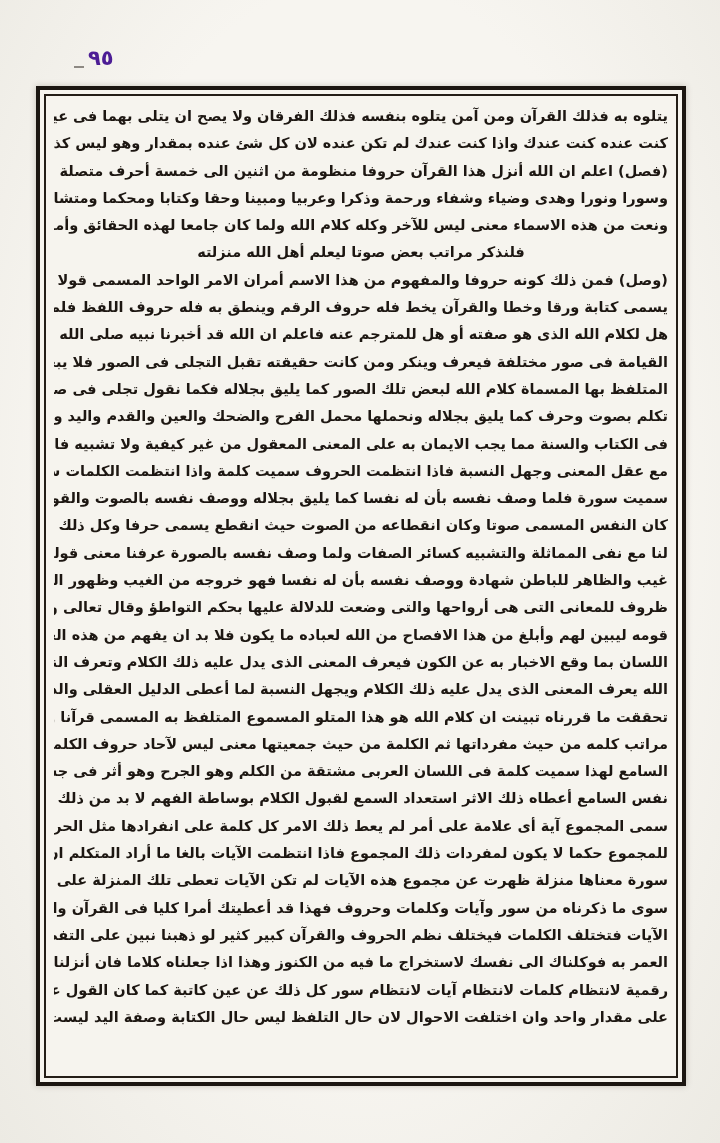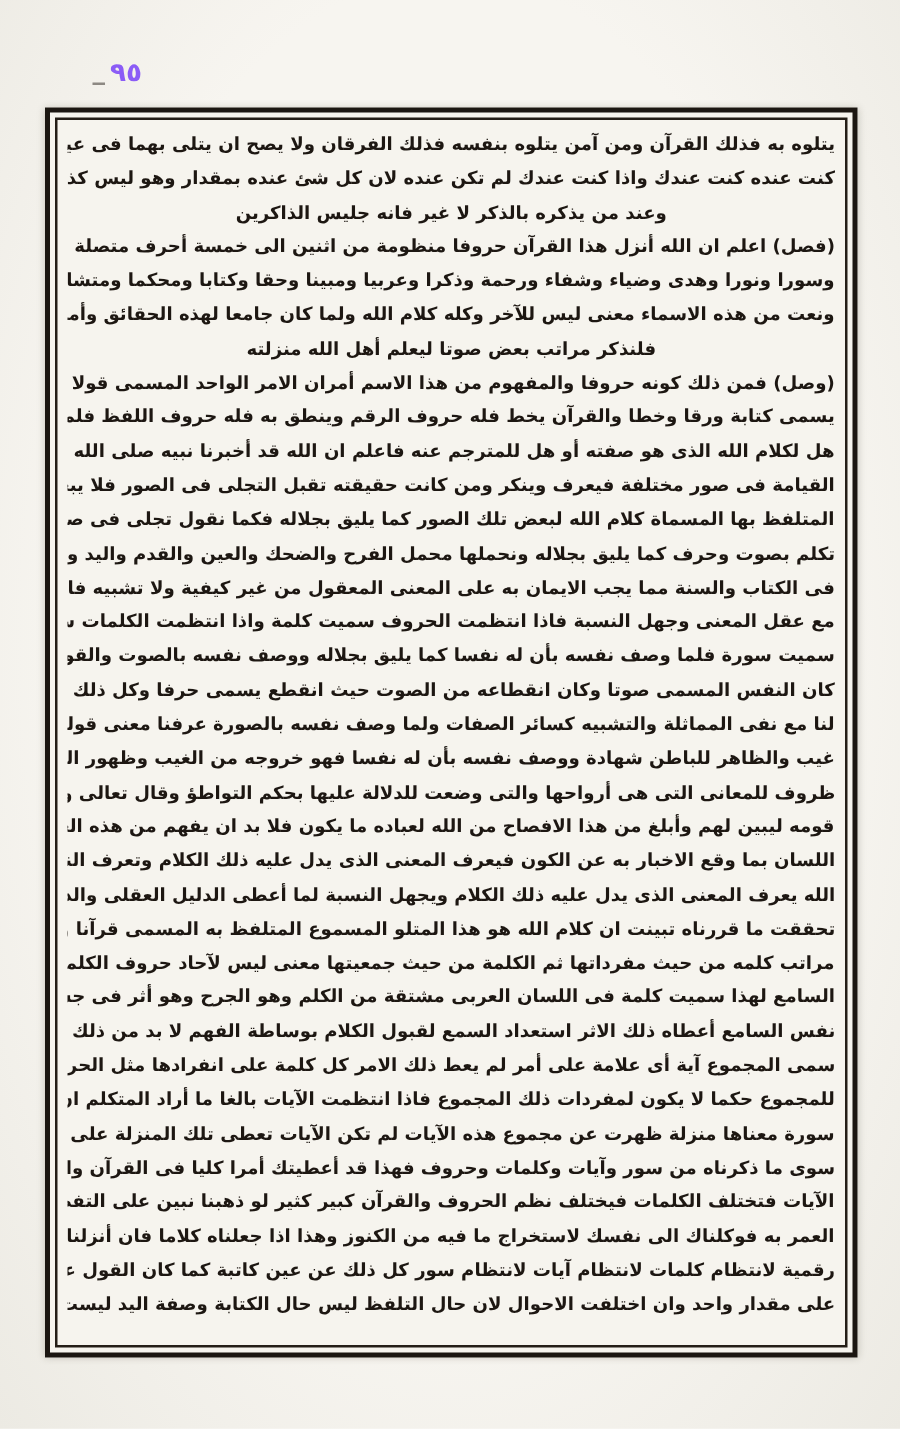--- a/index.html
+++ b/index.html
@@ -6,21 +6,21 @@
   body{
     width:720px;height:1143px;position:relative;
     background:
       radial-gradient(ellipse at 50% 45%, #f7f5f0 60%, #eceae3 100%);
     font-family:"DejaVu Sans", sans-serif;
     overflow:hidden;
   }
   .scan-page{position:absolute;inset:0;}
   .page-number{
     position:absolute;top:46px;left:88px;
-    font-size:21px;font-weight:700;color:#8b5cf6;
+    font-size:21px;font-weight:700;color:#4c1d95;
     letter-spacing:1px;
   }
   .page-number:after{
     content:"";position:absolute;left:-14px;bottom:2px;width:10px;height:2px;background:#4a453d;opacity:.6;
   }
   .text-frame{
     position:absolute;left:36px;top:86px;width:650px;height:1000px;
     border:4px solid #1b1611;background:#f6f4ee;
     box-sizing:border-box;padding:4px;
     box-shadow:0 0 6px rgba(60,50,30,.25);
@@ -51,21 +51,20 @@
 
 <div class="scan-page">
 
   <div class="page-number">٩٥</div>
 
   <div class="text-frame">
     <div class="frame-inner">
       <div class="text-block">
         <div class="line">يتلوه به فذلك القرآن ومن آمن يتلوه بنفسه فذلك الفرقان ولا يصح ان يتلى بهما فى عين واحدة ولا حال واحدة فاذا</div>
         <div class="line">كنت عنده كنت عندك واذا كنت عندك لم تكن عنده لان كل شئ عنده بمقدار وهو ليس كذلك بل هو مع كل شئ</div>
-        <div class="line center">وعند من يذكره بالذكر لا غير فانه جليس الذاكرين</div>
         <div class="line">(فصل) اعلم ان الله أنزل هذا القرآن حروفا منظومة من اثنين الى خمسة أحرف متصلة ومفردة وجعله كلمات وآيات</div>
         <div class="line">وسورا ونورا وهدى وضياء وشفاء ورحمة وذكرا وعربيا ومبينا وحقا وكتابا ومحكما ومتشابها ومفصلا ولكل اسم</div>
         <div class="line">ونعت من هذه الاسماء معنى ليس للآخر وكله كلام الله ولما كان جامعا لهذه الحقائق وأمثالها استحق اسم القرآن</div>
         <div class="line center">فلنذكر مراتب بعض صوتا ليعلم أهل الله منزلته</div>
         <div class="line">(وصل) فمن ذلك كونه حروفا والمفهوم من هذا الاسم أمران الامر الواحد المسمى قولا وكلاما ولفظا والامر الآخر</div>
         <div class="line">يسمى كتابة ورقا وخطا والقرآن يخط فله حروف الرقم وينطق به فله حروف اللفظ فلماذا يرجع كونه حروفا منطوقا بها</div>
         <div class="line">هل لكلام الله الذى هو صفته أو هل للمترجم عنه فاعلم ان الله قد أخبرنا نبيه صلى الله عليه وسلم انه سبحانه يتجلى فى</div>
         <div class="line">القيامة فى صور مختلفة فيعرف وينكر ومن كانت حقيقته تقبل التجلى فى الصور فلا يبعد ان يكون الكلام بالحروف</div>
         <div class="line">المتلفظ بها المسماة كلام الله لبعض تلك الصور كما يليق بجلاله فكما نقول تجلى فى صورة كما يليق بجلاله كذلك نقول</div>
         <div class="line">تكلم بصوت وحرف كما يليق بجلاله ونحملها محمل الفرح والضحك والعين والقدم واليد واليمين وغير ذلك مما ورد</div>

